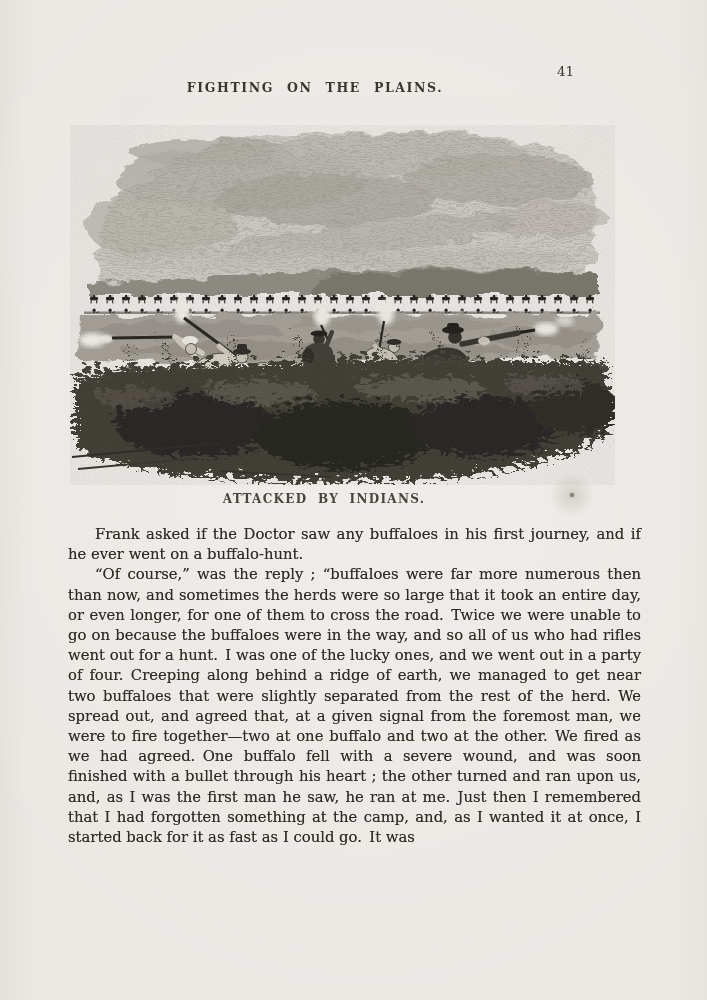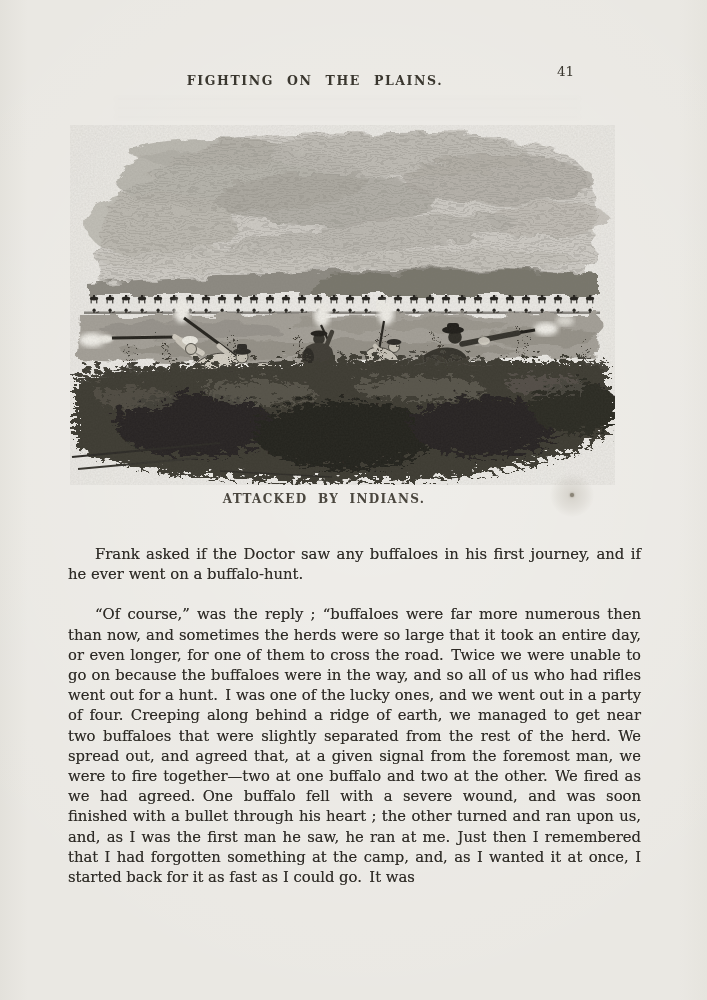--- a/index.html
+++ b/index.html
@@ -6,21 +6,21 @@
   .page{
     position:relative;width:707px;height:1000px;overflow:hidden;
     background:
       radial-gradient(130% 105% at 52% 45%, rgba(255,255,255,.25) 0%, rgba(255,255,255,0) 55%),
       linear-gradient(90deg, #e3e1db 0%, #eae8e3 4%, #eae8e3 96%, #e6e4de 100%),
       #e9e7e2;
     font-family:"DejaVu Serif","Liberation Serif",serif;
     color:#2e2b26;
   }
   .running-head{
-    position:absolute;left:165px;top:73px;width:300px;text-align:center;
+    position:absolute;left:165px;top:80px;width:300px;text-align:center;
     font-size:12.5px;font-weight:bold;letter-spacing:1.6px;word-spacing:7px;
     color:#3a372f;
   }
   .page-number{
     position:absolute;left:557px;top:63px;width:30px;text-align:left;
     font-size:13.5px;color:#3a372f;
   }
   .ghost-text{
     position:absolute;left:115px;top:94px;width:465px;height:24px;
     background:repeating-linear-gradient(0deg, rgba(125,120,110,.12) 0 2px, rgba(125,120,110,0) 2px 9px);
@@ -40,21 +40,21 @@
   .stain-dot{
     position:absolute;left:570px;top:493px;width:4px;height:4px;border-radius:50%;
     background:#8b8578;box-shadow:0 0 2px rgba(120,114,100,.8);
   }
   .body-text{
     position:absolute;left:68px;top:524px;width:573px;
     font-size:14.8px;line-height:20.2px;text-align:justify;
     color:#2e2b26;text-shadow:0 0 .35px rgba(46,43,38,.55);
   }
   .body-text p{margin:0;padding:0;}
-  .body-text p.indent{text-indent:27px;margin-top:20px;}
+  .body-text p.indent{text-indent:27px;}
 </style>
 </head>
 <body>
 
 <div class="page">
 
   <div class="running-head">FIGHTING ON THE PLAINS.</div>
   <div class="page-number">41</div>
 
   <div class="ghost-text"></div>

